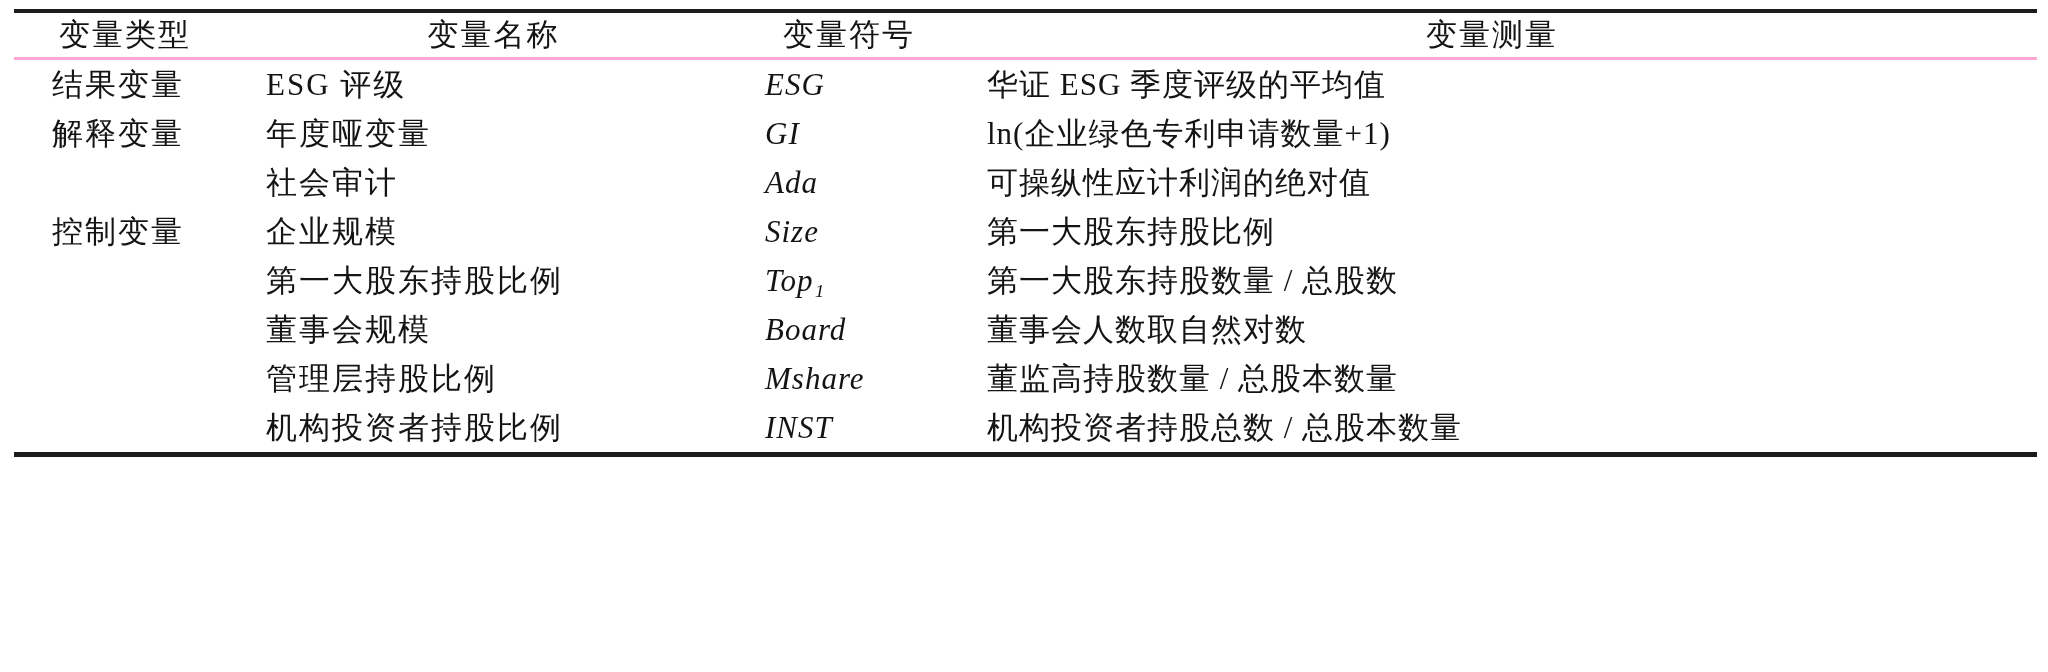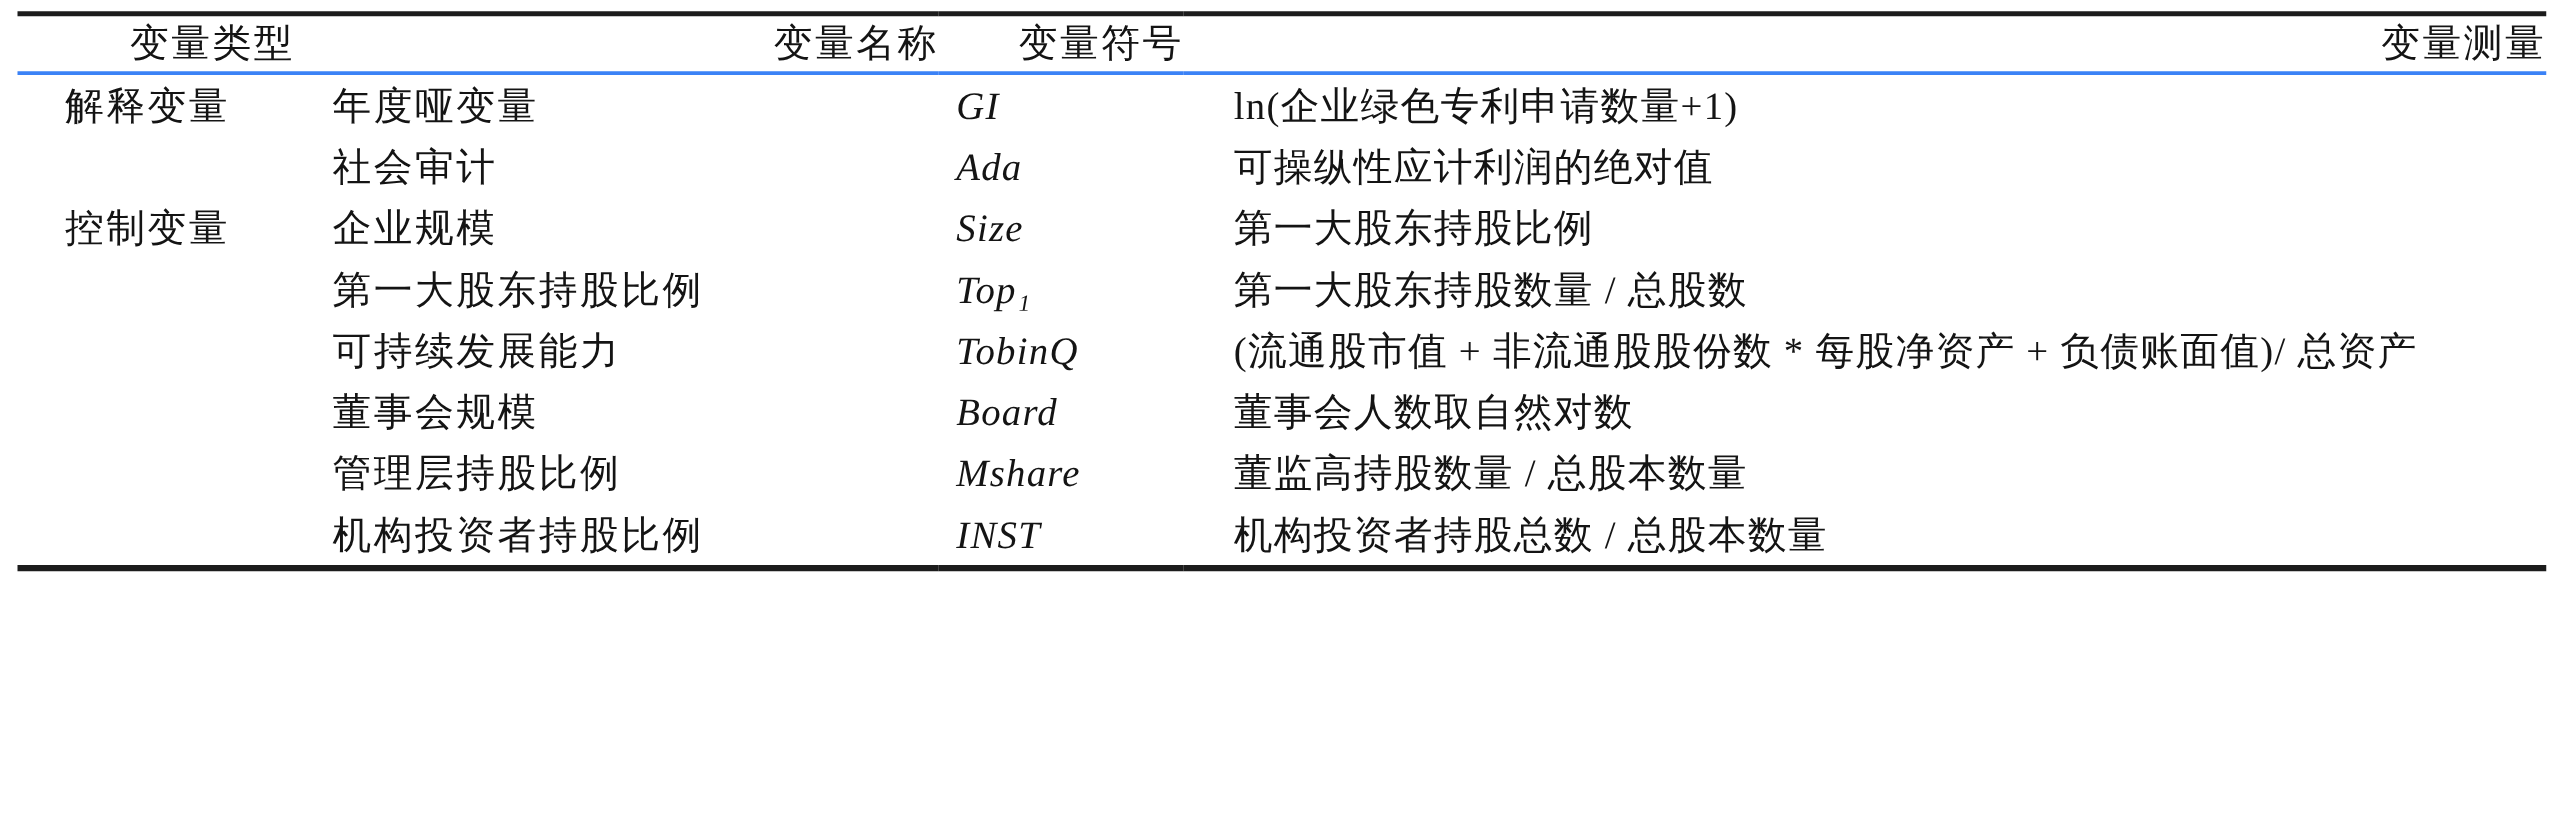--- a/index.html
+++ b/index.html
@@ -29,25 +29,25 @@
     border-bottom: 5px solid #1c1c1c;
   }
   col.c1 { width: 222px; }
   col.c2 { width: 515px; }
   col.c3 { width: 196px; }
   col.c4 { width: 1090px; }
   th {
     font-weight: normal;
     font-size: 31px;
     height: 44px;
-    text-align: right;
+    text-align: center;
     vertical-align: middle;
     padding: 0;
     letter-spacing: 2px;
-    border-bottom: 3px solid #3b82f6;
+    border-bottom: 3px solid #f9a8d4;
   }
   td {
     font-size: 31px;
     height: 49px;
     padding: 0;
     vertical-align: middle;
     white-space: nowrap;
     overflow: hidden;
   }
   td.col-type    { padding-left: 38px; letter-spacing: 2px; }
@@ -69,20 +69,26 @@
     <thead>
       <tr>
         <th>变量类型</th>
         <th>变量名称</th>
         <th>变量符号</th>
         <th>变量测量</th>
       </tr>
     </thead>
     <tbody>
       <tr>
+        <td class="col-type">结果变量</td>
+        <td class="col-name">ESG 评级</td>
+        <td class="col-symbol">ESG</td>
+        <td class="col-measure">华证 ESG 季度评级的平均值</td>
+      </tr>
+      <tr>
         <td class="col-type">解释变量</td>
         <td class="col-name">年度哑变量</td>
         <td class="col-symbol">GI</td>
         <td class="col-measure">ln(企业绿色专利申请数量+1)</td>
       </tr>
       <tr>
         <td class="col-type"></td>
         <td class="col-name">社会审计</td>
         <td class="col-symbol">Ada</td>
         <td class="col-measure">可操纵性应计利润的绝对值</td>
@@ -94,26 +100,20 @@
         <td class="col-measure">第一大股东持股比例</td>
       </tr>
       <tr>
         <td class="col-type"></td>
         <td class="col-name">第一大股东持股比例</td>
         <td class="col-symbol">Top₁</td>
         <td class="col-measure">第一大股东持股数量 / 总股数</td>
       </tr>
       <tr>
         <td class="col-type"></td>
-        <td class="col-name">可持续发展能力</td>
-        <td class="col-symbol">TobinQ</td>
-        <td class="col-measure">(流通股市值 + 非流通股股份数 * 每股净资产 + 负债账面值)/ 总资产</td>
-      </tr>
-      <tr>
-        <td class="col-type"></td>
         <td class="col-name">董事会规模</td>
         <td class="col-symbol">Board</td>
         <td class="col-measure">董事会人数取自然对数</td>
       </tr>
       <tr>
         <td class="col-type"></td>
         <td class="col-name">管理层持股比例</td>
         <td class="col-symbol">Mshare</td>
         <td class="col-measure">董监高持股数量 / 总股本数量</td>
       </tr>

